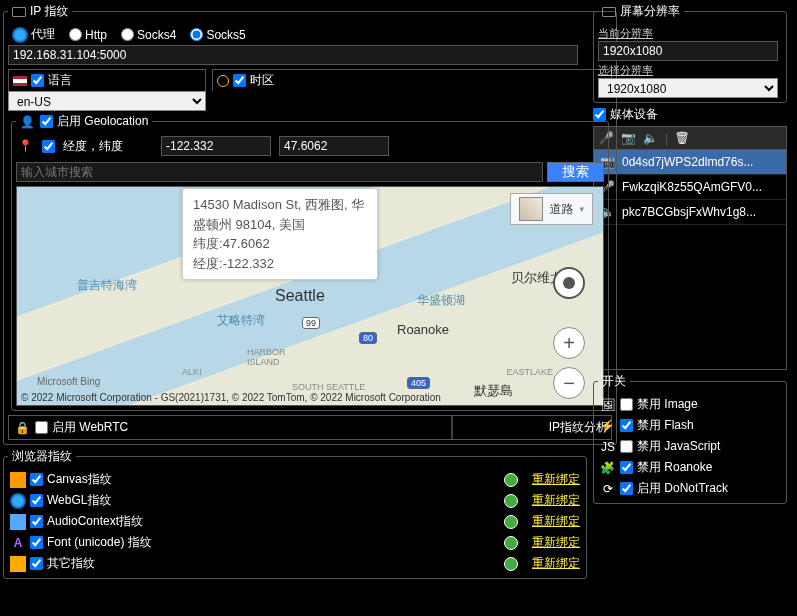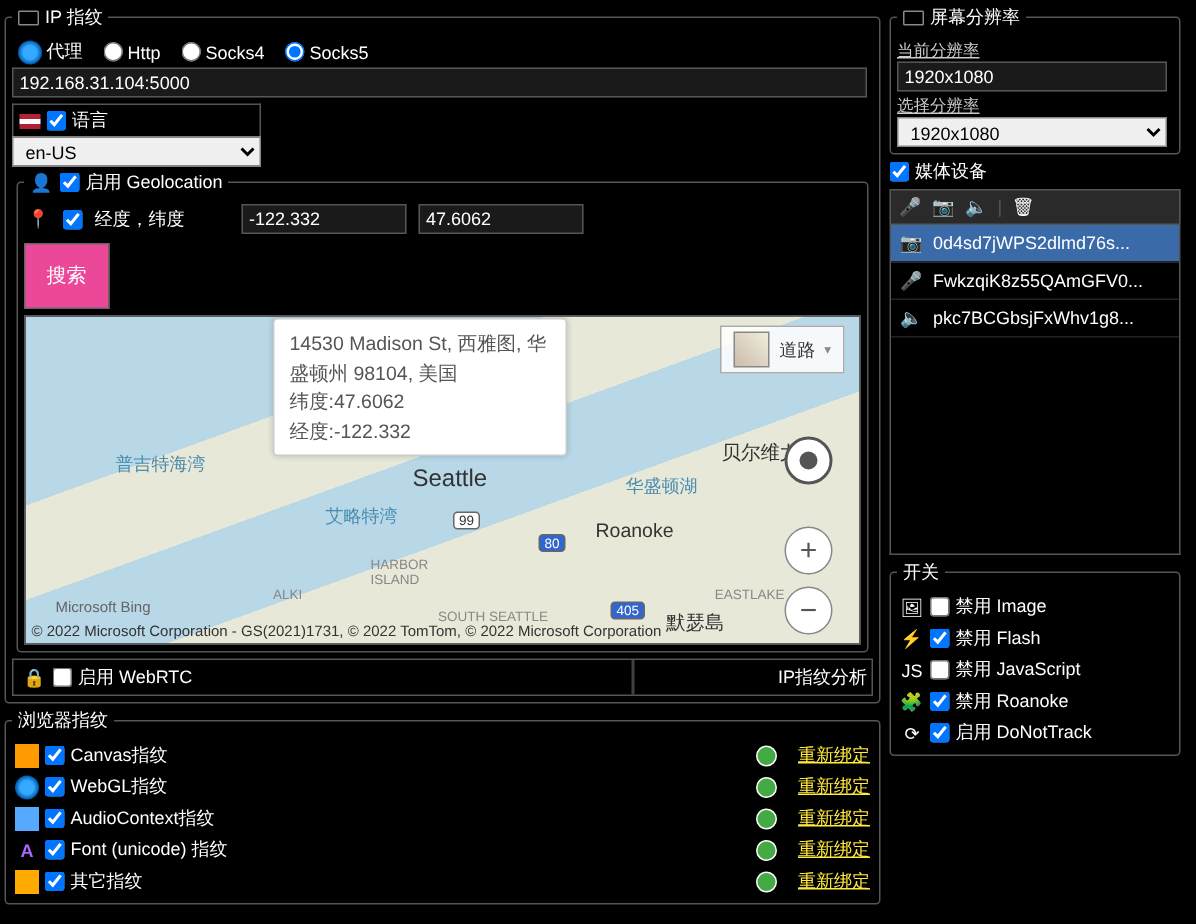--- a/index.html
+++ b/index.html
@@ -36,29 +36,29 @@
   padding: 2px 4px;
   font-size: 12px;
   height: 20px;
 }
 input[type="checkbox"], input[type="radio"] { vertical-align: middle; }
 .proxy-input { width: 570px; }
 .dropdown { background: #f0f0f0; color: #000; border: 1px solid #888; }
 .proxy-row { display: flex; gap: 14px; align-items: center; padding: 2px 4px; }
 .proxy-opt { display: flex; align-items: center; gap: 3px; }
 .lang-tz-row { display: flex; gap: 6px; align-items: flex-start; margin-top: 4px; }
-.lang-block { width: 166px; }
+.lang-block { width: 198px; }
 .tz-block { width: 400px; }
 .block-header { display: flex; align-items: center; gap: 4px; border: 1px solid #555; border-bottom: none; padding: 2px 4px; }
 .geo-fieldset { margin-top: 2px; }
 .coord-row { display: flex; gap: 8px; align-items: center; padding: 2px; }
 .coord-input { width: 110px; background: #1a1a1a; }
 .search-row { display: flex; gap: 4px; margin-top: 4px; }
 .search-input { flex: 1; background: #1a1a1a; }
-.search-btn { background: #ec4899; border: 1px solid #666; color: #fff; padding: 12px 14px; cursor: pointer; }
+.search-btn { background: #3b82f6; border: 1px solid #666; color: #fff; padding: 0 14px; cursor: pointer; }
 .map-container {
   position: relative;
   height: 220px;
   margin-top: 4px;
   border: 1px solid #555;
   background: linear-gradient(160deg, #b8d8e8 0%, #b8d8e8 30%, #e8e8d8 30%, #e8e8d8 45%, #b8d8e8 45%, #b8d8e8 60%, #e8e8d8 60%);
   overflow: hidden;
 }
 .map-tooltip {
   position: absolute;
@@ -157,40 +157,46 @@
           <div class="block-header">
             <span class="icon icon-flag"></span>
             <input type="checkbox" checked="" style="">
             <span>语言</span>
           </div>
           <select class="dropdown" style="width:100%">
             <option>en-US</option>
           </select>
         </div>
         <div class="tz-block">
+          <div class="block-header">
+            <span class="icon icon-clock"></span>
+            <input type="checkbox" checked="" style="">
+            <span>时区</span>
+          </div>
         </div>
       </div>
 
       
       <fieldset class="geo-fieldset">
         <legend>
           <span class="icon">👤</span>
           <input type="checkbox" checked="" style="">
           <span>启用 Geolocation</span>
         </legend>
 
         <div class="coord-row">
           <span class="icon icon-pin">📍</span>
           <input type="checkbox" checked="" style="">
           <span style="width:90px">经度，纬度</span>
           <input type="text" class="coord-input" value="-122.332" style="">
           <input type="text" class="coord-input" value="47.6062" style="">
         </div>
 
         <div class="search-row">
+          <input type="text" class="search-input" placeholder="输入城市搜索" style="">
           <button class="search-btn">搜索</button>
         </div>
 
         <div class="map-container">
           <div class="map-tooltip">
             <div>14530 Madison St, 西雅图, 华盛顿州 98104, 美国</div>
             <div><span>纬度</span>:<span>47.6062</span></div>
             <div><span>经度</span>:<span>-122.332</span></div>
           </div>
           <div class="map-type-ctrl">

